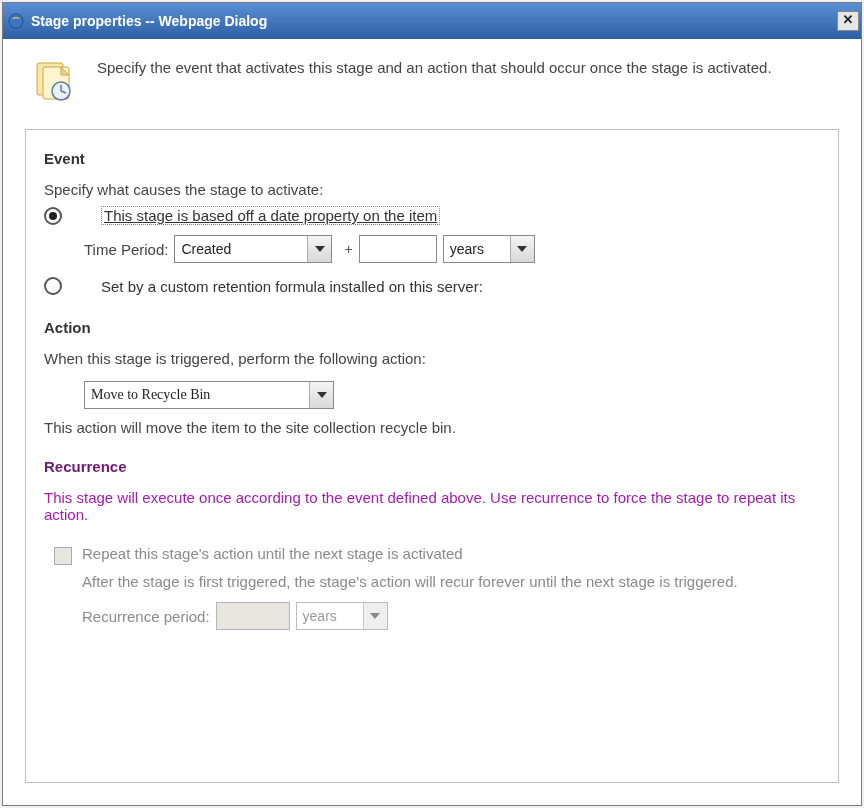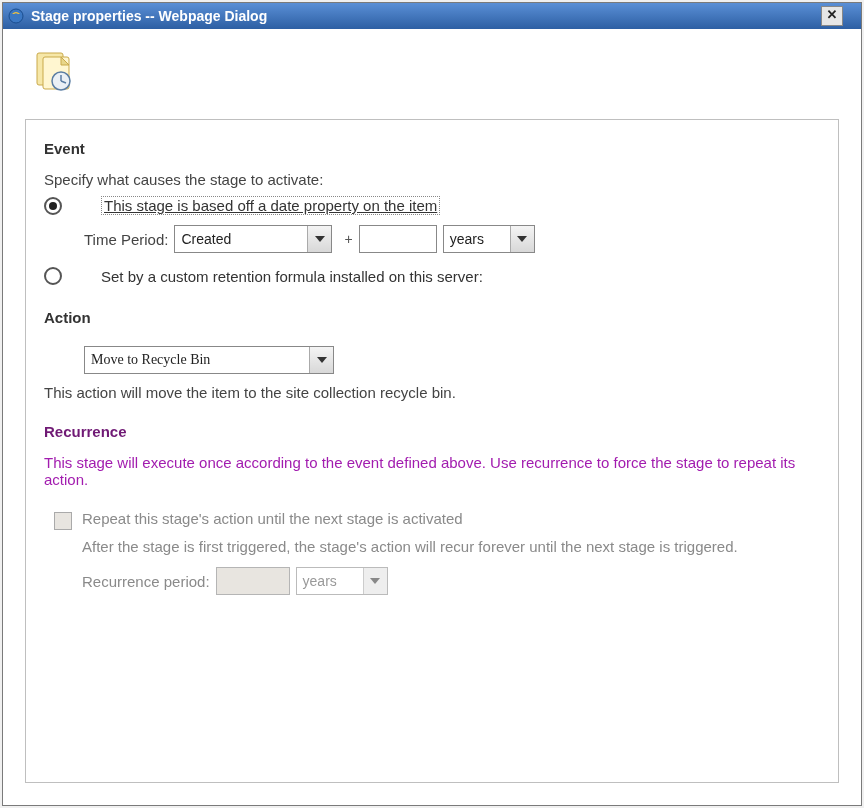--- a/index.html
+++ b/index.html
@@ -18,24 +18,24 @@
     height: 804px;
     margin: 2px;
     background: #ffffff;
     border: 1px solid #7a7a7a;
     display: flex;
     flex-direction: column;
   }
   .titlebar {
     background: linear-gradient(to bottom, #5a8fd6 0%, #2d5fa3 100%);
     color: #ffffff;
-    height: 26px;
-    display: flex;
-    align-items: center;
-    padding: 0 16px 0 4px;
+    height: 36px;
+    display: flex;
+    align-items: center;
+    padding: 0 0 0 4px;
     font-weight: bold;
     font-size: 14px;
   }
   .titlebar .ie-icon {
     width: 18px;
     height: 18px;
     margin-right: 6px;
     display: inline-flex;
     align-items: center;
     justify-content: center;
@@ -217,20 +217,21 @@
     <div class="folder-icon">
       <svg width="48" height="48" viewBox="0 0 48 48">
         <rect x="6" y="6" width="26" height="32" rx="2" fill="#f6e7a8" stroke="#c9a94a"></rect>
         <rect x="12" y="10" width="26" height="32" rx="2" fill="#fff6d0" stroke="#c9a94a"></rect>
         <polygon points="30,10 38,18 30,18" fill="#e8d68a" stroke="#c9a94a"></polygon>
         <circle cx="30" cy="34" r="9" fill="#eaf0f5" stroke="#5a7da3" stroke-width="1.5"></circle>
         <line x1="30" y1="34" x2="30" y2="28" stroke="#5a7da3" stroke-width="1.5"></line>
         <line x1="30" y1="34" x2="35" y2="36" stroke="#5a7da3" stroke-width="1.5"></line>
       </svg>
     </div>
+    <div class="header-text">Specify the event that activates this stage and an action that should occur once the stage is activated.</div>
   </div>
 
   <div class="content-frame">
 
     
     <div class="section-title">Event</div>
     <div class="subtext">Specify what causes the stage to activate:</div>
 
     <div class="radio-row">
       <span class="radio checked"></span>
@@ -257,20 +258,21 @@
       </div>
     </div>
 
     <div class="radio-row">
       <span class="radio"></span>
       <span class="radio-label">Set by a custom retention formula installed on this server:</span>
     </div>
 
     
     <div class="section-title" style="margin-top:24px;">Action</div>
+    <div class="subtext">When this stage is triggered, perform the following action:</div>
 
     <div class="select action-select">
       <span class="sel-text">Move to Recycle Bin</span>
       <span style="flex:1"></span>
       <span class="caret-box">
           <span class="caret-down"></span>
         </span>
     </div>
 
     <div class="desc">This action will move the item to the site collection recycle bin.</div>

